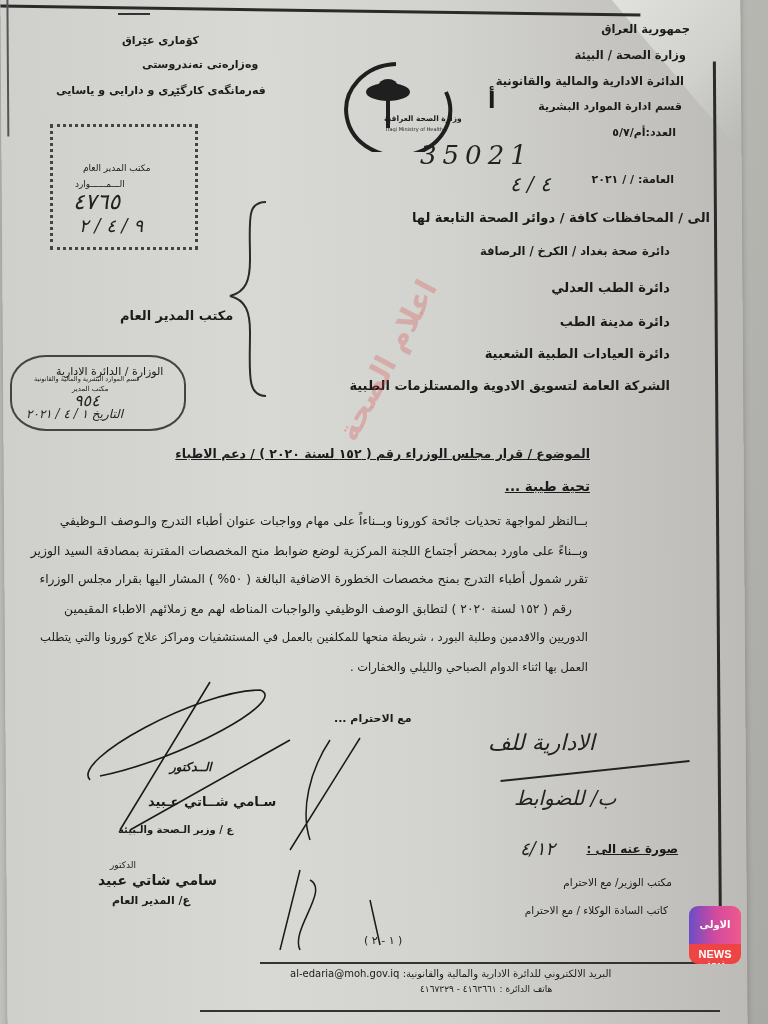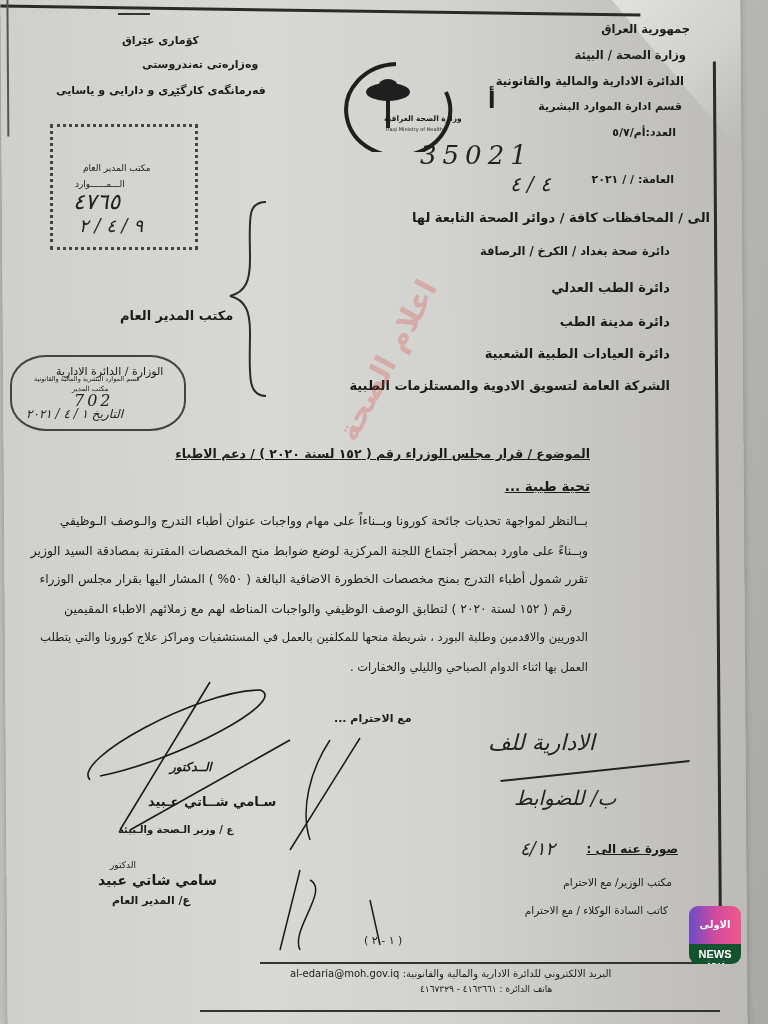--- a/index.html
+++ b/index.html
@@ -13,21 +13,21 @@
   .txt{position:absolute;color:#1b1b1b;direction:rtl;white-space:nowrap;font-family:"DejaVu Sans",sans-serif;}
   .hdr-r{right:78px;font-size:11.5px;font-weight:bold;}
   .hdr-l{left:40px;font-size:11px;font-weight:bold;text-align:center;}
   .addr{right:70px;font-size:13px;font-weight:bold;}
   .body{font-size:12.3px;}
   .hand{font-family:"DejaVu Serif",serif;color:#222;font-style:italic;}
   .stamp{position:absolute;border:2px solid #444;}
   .logo{position:absolute;left:326px;top:52px;width:150px;height:100px;}
   .badge{position:absolute;left:689px;top:906px;width:52px;height:58px;border-radius:9px;overflow:hidden;}
   .badge-top{height:38px;background:linear-gradient(90deg,#6a4cc8,#d14a9e,#ef5a8c);color:#fff;font-weight:bold;font-size:16px;text-align:center;line-height:38px;direction:rtl;}
-  .badge-bot{height:32px;background:#14532d;color:#fff;font-weight:bold;font-size:11px;text-align:center;line-height:20px;font-family:"Liberation Sans",sans-serif;}
+  .badge-bot{height:32px;background:#ef4444;color:#fff;font-weight:bold;font-size:11px;text-align:center;line-height:20px;font-family:"Liberation Sans",sans-serif;}
   .watermark{position:absolute;left:330px;top:430px;color:rgba(220,70,70,.28);font-size:30px;font-weight:bold;transform:rotate(-62deg);transform-origin:left top;direction:rtl;white-space:nowrap;}
   .underline{text-decoration:underline;}
   .footer-line{position:absolute;left:260px;width:470px;height:2px;background:#333;}
 </style>
 </head>
 <body>
 
 <div class="bg-shadow"></div>
 
 <div class="page">
@@ -73,21 +73,21 @@
   <div class="txt" style="left:30px;top:36px;font-size:9px;">مكتب المدير العام</div>
   <div class="txt" style="left:22px;top:52px;font-size:9px;">الـــمــــــوارد</div>
   <div class="txt hand" style="left:20px;top:62px;font-size:22px;letter-spacing:4px;">٤٧٦٥</div>
   <div class="txt hand" style="left:26px;top:88px;font-size:18px;letter-spacing:6px;">٩ / ٤ / ٢</div>
 </div>
 
 <div class="stamp" style="left:10px;top:355px;width:172px;height:72px;border-radius:36px/30px;">
   <div class="txt" style="left:44px;top:8px;font-size:11px;">الوزارة / الدائرة الادارية</div>
   <div class="txt" style="left:22px;top:18px;font-size:6.5px;">قسم الموارد البشرية والمالية والقانونية</div>
   <div class="txt" style="left:60px;top:28px;font-size:7px;">مكتب المدير</div>
-  <div class="txt hand" style="left:62px;top:34px;font-size:16px;letter-spacing:3px;">702</div>
+  <div class="txt hand" style="left:62px;top:34px;font-size:16px;letter-spacing:3px;">٩٥٤</div>
   <div class="txt hand" style="left:14px;top:50px;font-size:12px;">التاريخ ١ / ٤ / ٢٠٢١</div>
 </div>
 
 <svg style="position:absolute;left:226px;top:200px;" width="44" height="200">
   <path d="M40 2 C20 2 24 20 24 60 C24 80 20 92 4 96 C20 100 24 112 24 132 C24 172 20 196 40 196" fill="none" stroke="#2b2b2b" stroke-width="2"></path>
 </svg>
 <div class="txt" style="left:120px;top:308px;font-size:13px;font-weight:bold;">مكتب المدير العام</div>
 
 <div class="txt addr" style="top:210px;right:58px;">الى / المحافظات كافة    / دوائر الصحة التابعة لها</div>
 <div class="txt addr" style="top:244px;right:98px;font-size:11.5px;">دائرة صحة بغداد / الكرخ / الرصافة</div>

